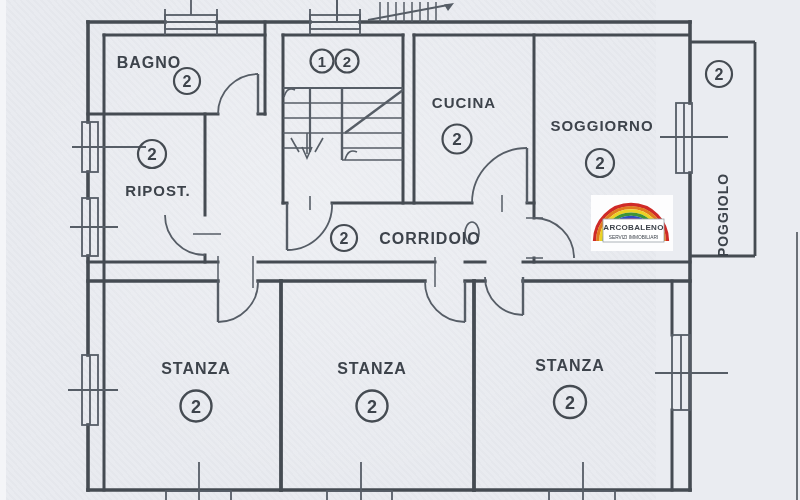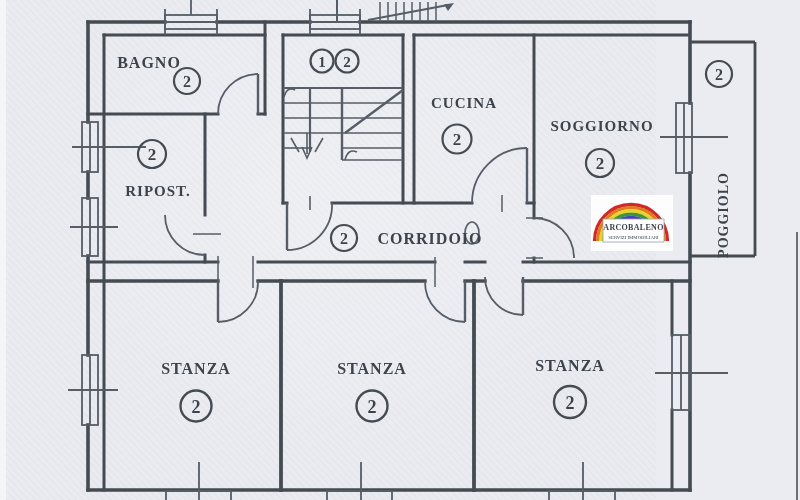--- a/index.html
+++ b/index.html
@@ -6,21 +6,20 @@
   body{
     width:800px;height:500px;overflow:hidden;
     background:#eaecf1;
     font-family:"Liberation Sans","DejaVu Sans",sans-serif;
   }
   .stage{position:relative;width:656px;height:500px;
     background:
       radial-gradient(ellipse at 50% 40%, rgba(255,255,255,.25), rgba(0,0,0,0) 70%),
       repeating-linear-gradient(47deg, rgba(120,126,140,.035) 0 2px, rgba(0,0,0,0) 2px 5px),
       #e9ebf0;
-    font-family: Liberation Serif, serif;
   }
   svg{position:absolute;left:0;top:0;}
   text{fill:#3d434b;}
   .room-label{font-weight:bold;letter-spacing:1px;}
   .badge-num{font-weight:bold;}
   .ink{stroke:#454b52;}
   .ink-lt{stroke:#565d66;}
 </style>
 </head>
 <body>

